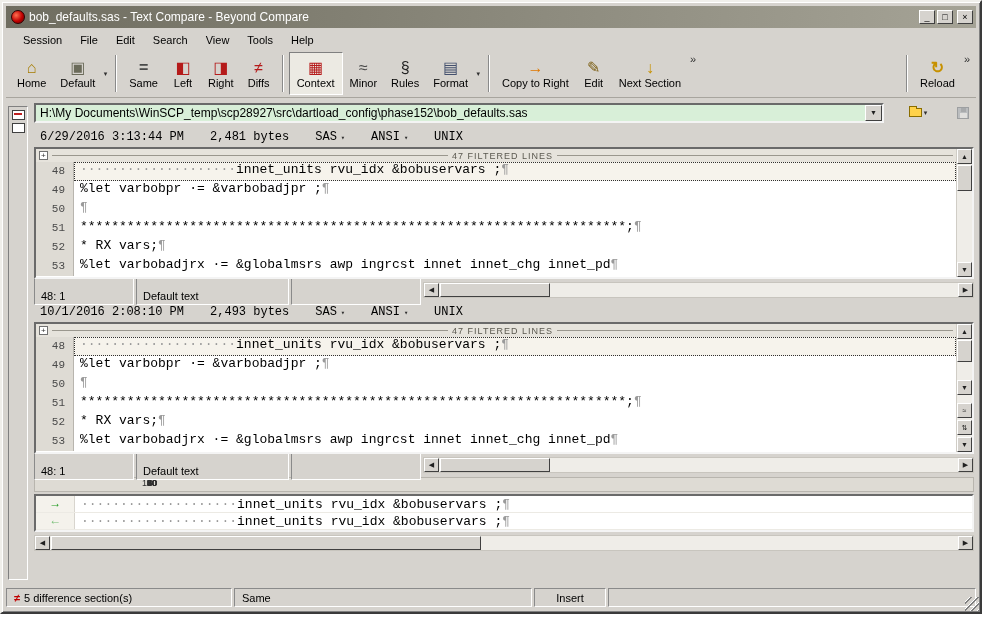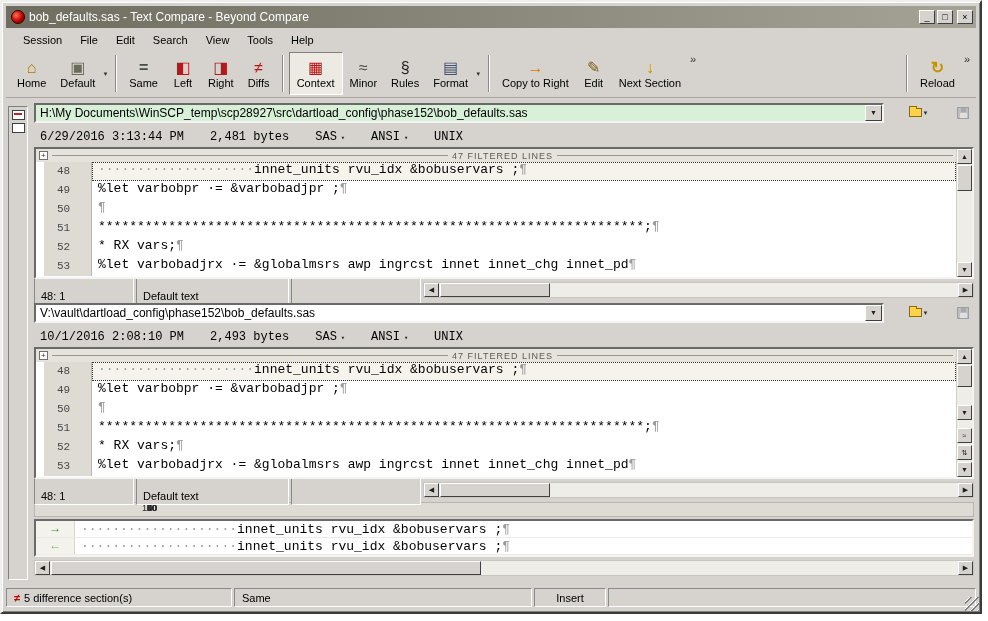--- a/index.html
+++ b/index.html
@@ -69,22 +69,22 @@
   .info-dd { font-size:7px; margin-left:4px; color:#303030; }
 
   .editor { position:relative; height:132px; border:2px solid; border-color:#6a6a6a #f4f4f4 #f4f4f4 #6a6a6a;
     background:#fff; overflow:hidden; padding-right:16px; }
   .filtered { height:13px; background:#e6e3dc; display:flex; align-items:center; padding:0 3px; gap:4px; }
   .plusbox { width:9px; height:9px; border:1px solid #707070; background:#fff; font:8px/8px "Liberation Mono",monospace;
     text-align:center; color:#303030; flex:none; }
   .fl-line { flex:1; border-top:1px solid #9a978e; height:0; }
   .fl-label { font-size:9px; color:#5a584f; letter-spacing:1px; white-space:nowrap; }
   .code-row { display:flex; height:19px; line-height:19px; font:13px "Liberation Mono","DejaVu Sans Mono",monospace; }
-  .lnum { width:48px; flex:none; padding-right:8px; text-align:center; color:#4a4a4a; background:#dedbd4;
-    border-right:1px solid #b8b5ae; font:11px/19px "Liberation Mono",monospace;margin-left:8px; }
+  .lnum { width:38px; flex:none; padding-right:8px; text-align:right; color:#4a4a4a; background:#dedbd4;
+    border-right:1px solid #b8b5ae; font:11px/19px "Liberation Mono",monospace; }
   .ltext { flex:1; padding-left:6px; white-space:pre; overflow:hidden; }
   .ws, .eol { color:#9a9a9a; }
   .codetxt { color:#000; }
   .code-row.selected .ltext { background:#f6f3ec; outline:1px dotted #303030; outline-offset:-1px; }
 
   .vscroll { position:absolute; right:0; top:0; bottom:0; width:16px; background:#efede8; border-left:1px solid #d0cdc6; }
   .sbtn { position:absolute; left:0; width:15px; height:15px; background:#d6d3ce; border:1px solid;
     border-color:#fff #404040 #404040 #fff; font-size:7px; color:#202020; display:flex; align-items:center; justify-content:center; }
   .vthumb { position:absolute; left:0; width:15px; background:#d6d3ce; border:1px solid; border-color:#fff #404040 #404040 #fff; }
 
@@ -287,33 +287,20 @@
         <span class="ps-cell ps-pos">48: 1</span>
         <span class="ps-cell ps-style">Default text</span>
         <span class="ps-cell ps-spacer"></span>
         <span class="hscroll">
           <span class="hbtn" style="left:0">◀</span>
           <span class="hthumb" style="left:16px;width:110px"></span>
           <span class="hbtn" style="right:0">▶</span>
         </span>
       </div>
 
-      <div class="path-row">
-        <div class="combo">
-          <input class="combo-text" readonly="" value="V:\vault\dartload_config\phase152\bob_defaults.sas" style="">
-          <span class="combo-btn">▼</span>
-        </div>
-        <span class="mini-btn">
-          <span class="folder-shape"></span>
-          <span class="mini-dd">▾</span>
-        </span>
-        <span class="mini-btn">
-          <span class="floppy-shape"></span>
-        </span>
-      </div>
       <div class="info-row">
         <span class="info-item">10/1/2016 2:08:10 PM</span>
         <span class="info-item">2,493 bytes</span>
         <span class="info-item"><span>SAS</span><span class="info-dd">▾</span></span>
         <span class="info-item"><span>ANSI</span><span class="info-dd">▾</span></span>
         <span class="info-item">UNIX</span>
       </div>
       <div class="editor">
         <div class="filtered">
           <span class="plusbox">+</span>

